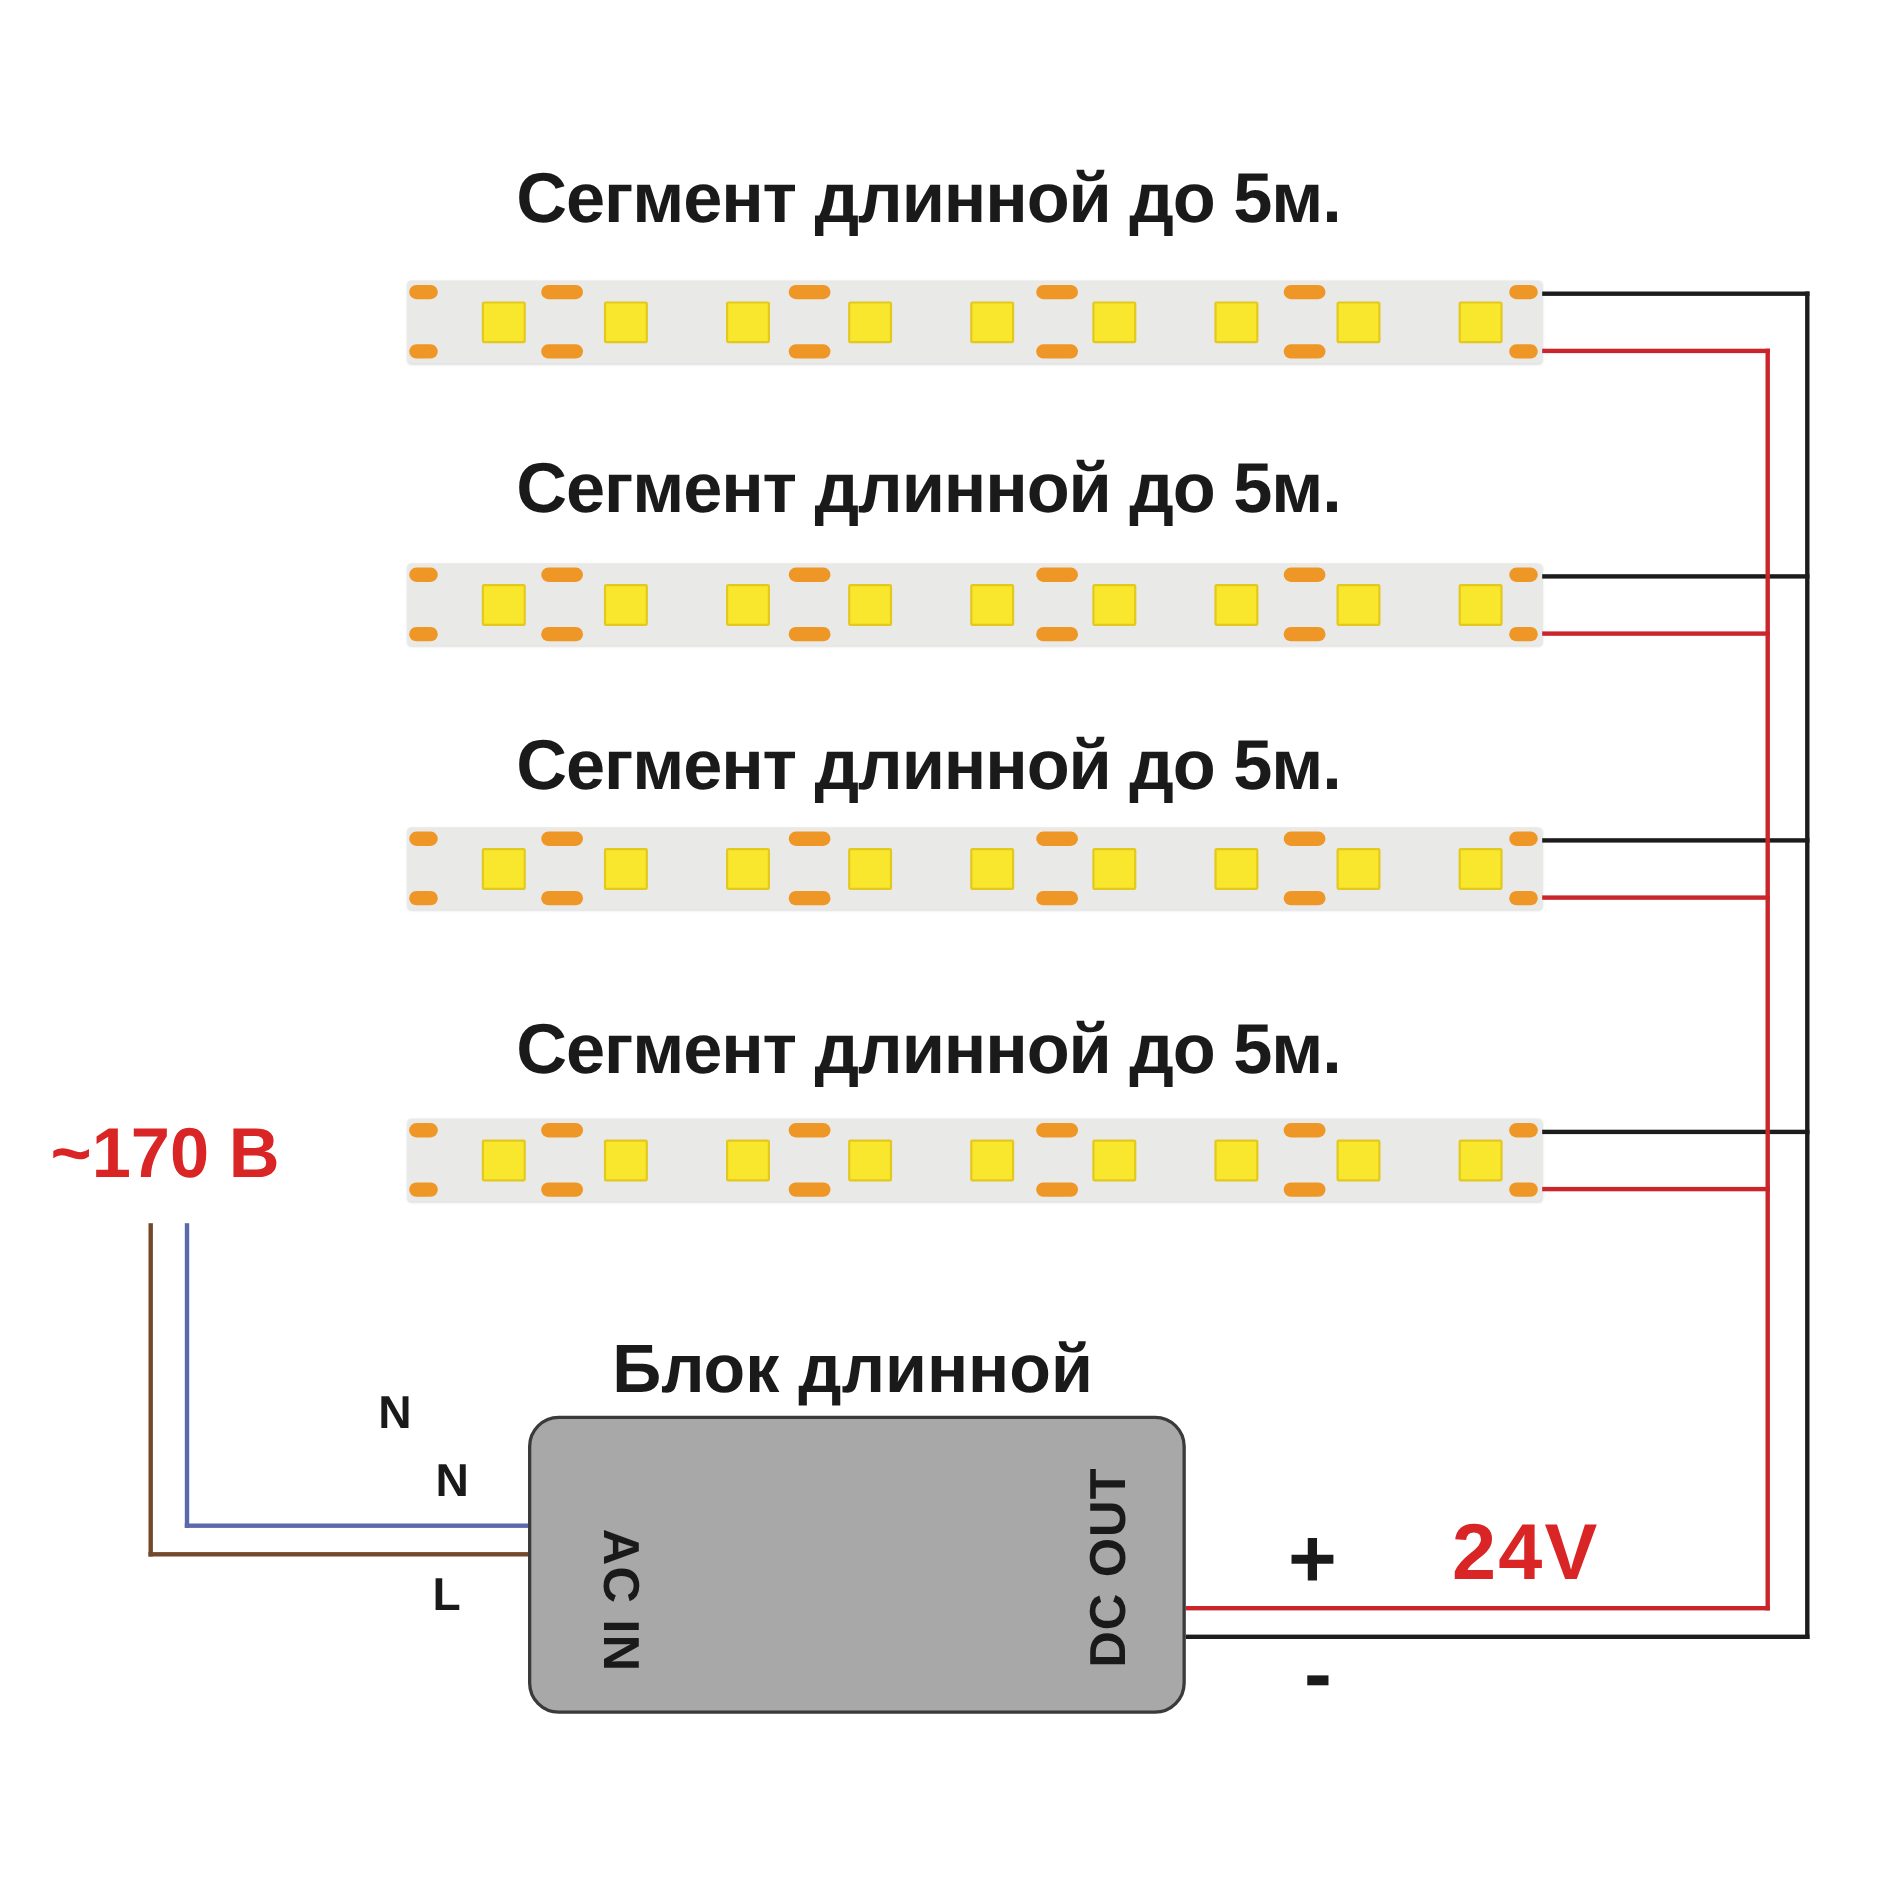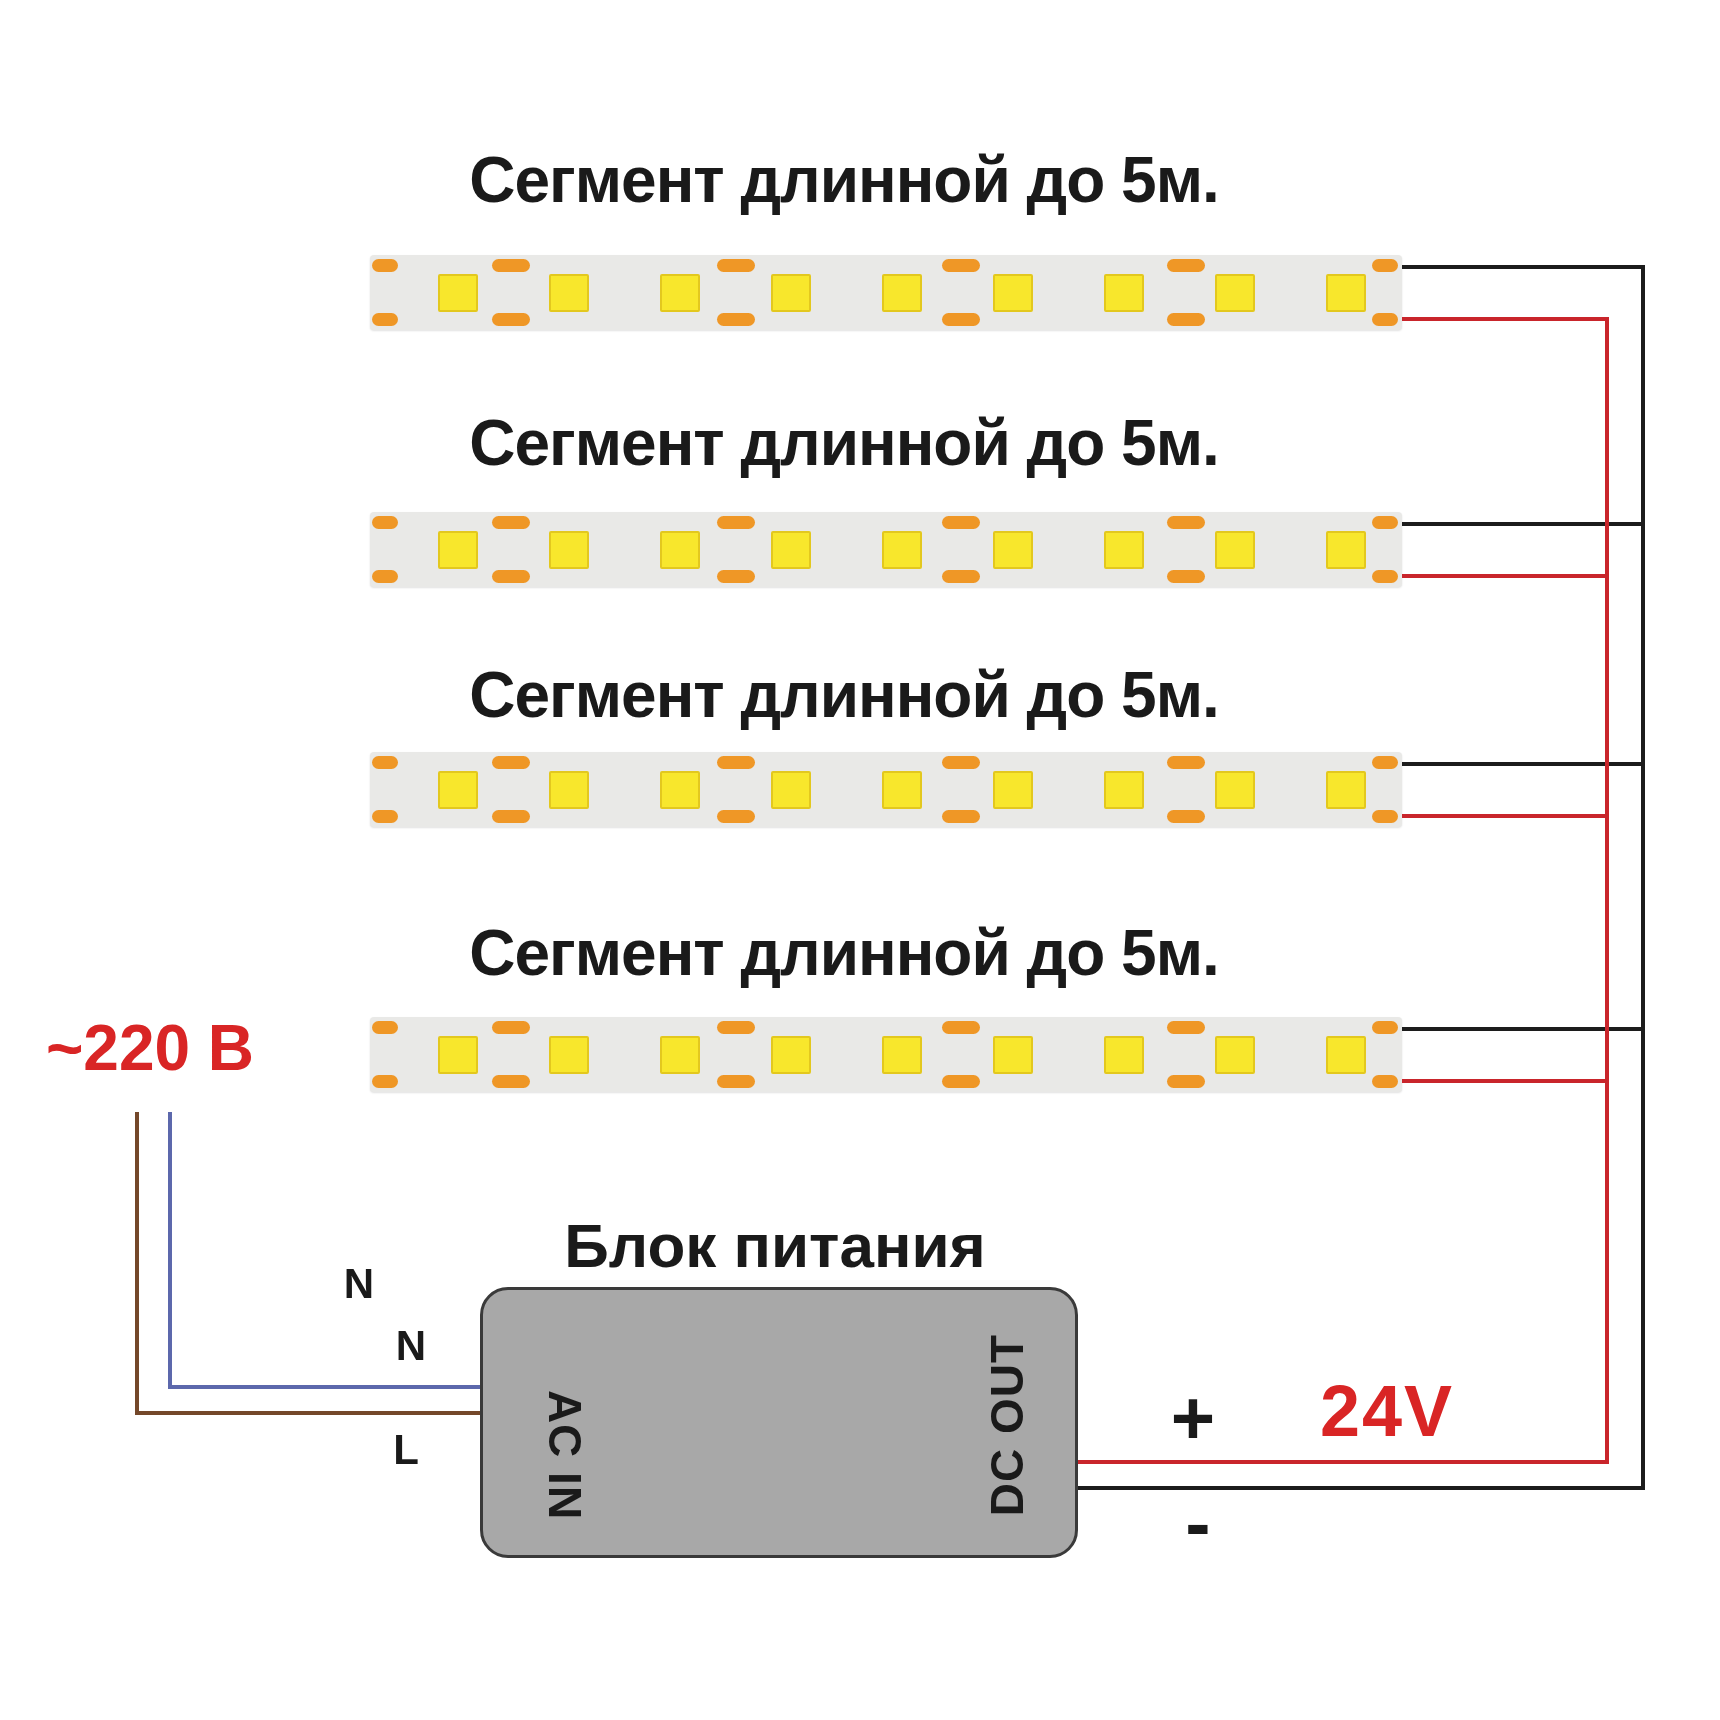--- a/index.html
+++ b/index.html
@@ -184,25 +184,25 @@
 <div class="wire" style="left: 1605px; top: 317px; width: 4px; height: 1147px; background: rgb(201, 37, 43);"></div>
 
 <div class="wire" style="left: 1078px; top: 1460px; width: 531px; height: 4px; background: rgb(201, 37, 43);"></div>
 <div class="wire" style="left: 1078px; top: 1486px; width: 567px; height: 4px; background: rgb(28, 28, 28);"></div>
 
 <div class="wire" style="left: 168px; top: 1112px; width: 4px; height: 277px; background: rgb(92, 104, 172);"></div>
 <div class="wire" style="left: 168px; top: 1385px; width: 312px; height: 4px; background: rgb(92, 104, 172);"></div>
 <div class="wire" style="left: 135px; top: 1112px; width: 4px; height: 303px; background: rgb(116, 72, 42);"></div>
 <div class="wire" style="left: 135px; top: 1411px; width: 345px; height: 4px; background: rgb(116, 72, 42);"></div>
 
-<div class="ac-voltage" style="color: rgb(217, 37, 37);">~220 В</div>
+<div class="ac-voltage" style="color: rgb(217, 37, 37);">~170 В</div>
 <div class="wire-tag" style="left:359px;top:1284px;">N</div>
 <div class="wire-tag" style="left:411px;top:1346px;">N</div>
 <div class="wire-tag" style="left:406px;top:1450px;">L</div>
 
-<div class="psu-title">Блок питания</div>
+<div class="psu-title">Блок длинной</div>
 <div class="psu-box" style="background: rgb(168, 168, 168);"></div>
 <div class="vtext cw" style="left:565px;top:1455px;">AC IN</div>
 <div class="vtext ccw" style="left:1007px;top:1425px;">DC OUT</div>
 
 <div class="dc-sign" style="left:1193px;top:1417px;">+</div>
 <div class="dc-sign" style="left:1198px;top:1522px;">-</div>
 <div class="dc-voltage" style="color: rgb(217, 37, 37);">24V</div>
 
 </body></html>

